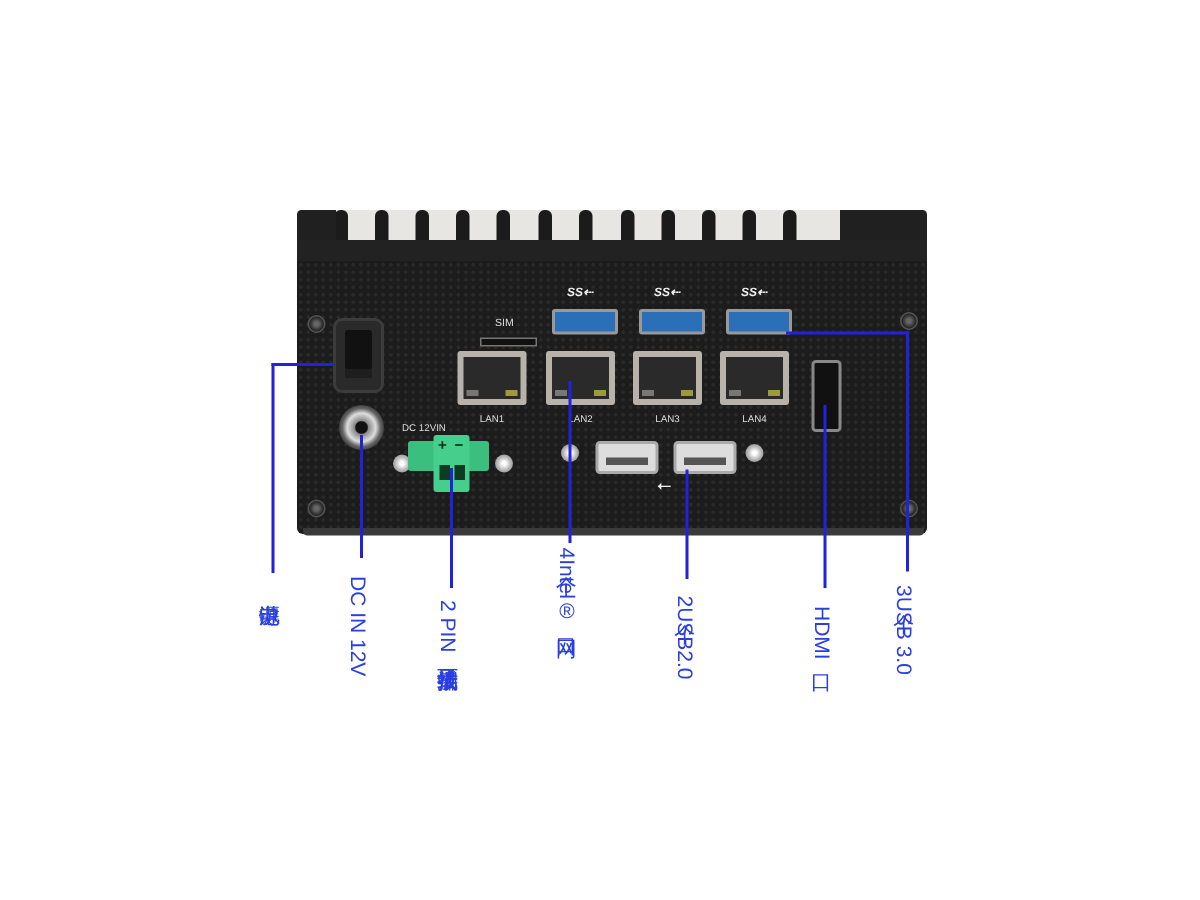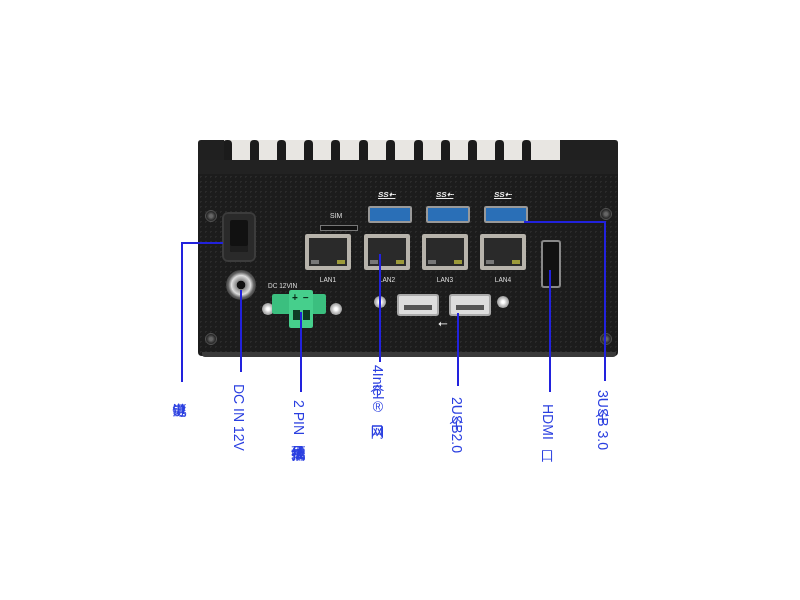--- a/index.html
+++ b/index.html
@@ -20,21 +20,21 @@
   .rocker-inner { position:absolute; left:6px; top:6px; width:18px; height:32px; background:#111; border-radius:2px; box-shadow: inset 0 -6px 0 #1e1e1e; }
   .dcjack { left:226px; top:270px; width:30px; height:30px; border-radius:50%; background:radial-gradient(circle,#111 18%,#8a8a8a 22%,#ddd 45%,#666 60%,#333 75%); }
   .sim-label { left:330px; top:212px; font-size:7px; color:#ddd; }
   .sim-slot { left:320px; top:225px; width:36px; height:4px; background:#111; border:1px solid #777; }
   .rj45 { width:46px; height:36px; background:#b7b3ab; border-radius:2px; }
   .rj45-hole { position:absolute; left:4px; top:4px; width:38px; height:28px; background:#2a2a2a; }
   .led-l { position:absolute; left:6px; bottom:6px; width:8px; height:4px; background:#777; }
   .led-r { position:absolute; right:6px; bottom:6px; width:8px; height:4px; background:#9c9a3a; }
   .lan-label { font-size:6.5px; color:#ddd; width:46px; text-align:center; }
   .usb3 { width:40px; height:13px; background:#2a6fb7; border:2px solid #999; border-radius:2px; }
-  .ss-icon { font-size:8px; color:#eee; font-style:italic; font-weight:bold;text-decoration:underline; }
+  .ss-icon { font-size:8px; color:#eee; font-style:italic; font-weight:bold; }
   .usb2 { width:38px; height:18px; background:#ddd; border:2px solid #aaa; border-radius:3px; }
   .usb2-tongue { position:absolute; left:5px; top:9px; width:28px; height:5px; background:#555; }
   .hdmi { left:541px; top:240px; width:16px; height:44px; background:#111; border:2px solid #888; border-radius:3px; }
   .dc-label { left:268px; top:282px; font-size:6.5px; color:#ddd; }
   .terminal { left:272px; top:294px; width:54px; height:20px; background:#3bbf7f; border-radius:2px; }
   .terminal-plug { left:289px; top:290px; width:24px; height:38px; background:#46cf8c; border-radius:2px; }
   .term-hole { position:absolute; top:20px; width:7px; height:10px; background:#0f3b25; }
   .term-sign { position:absolute; top:2px; font-size:10px; color:#0a2a18; font-weight:bold; }
   .usb-trident { left:438px; top:316px; font-size:12px; color:#eee; }
   

